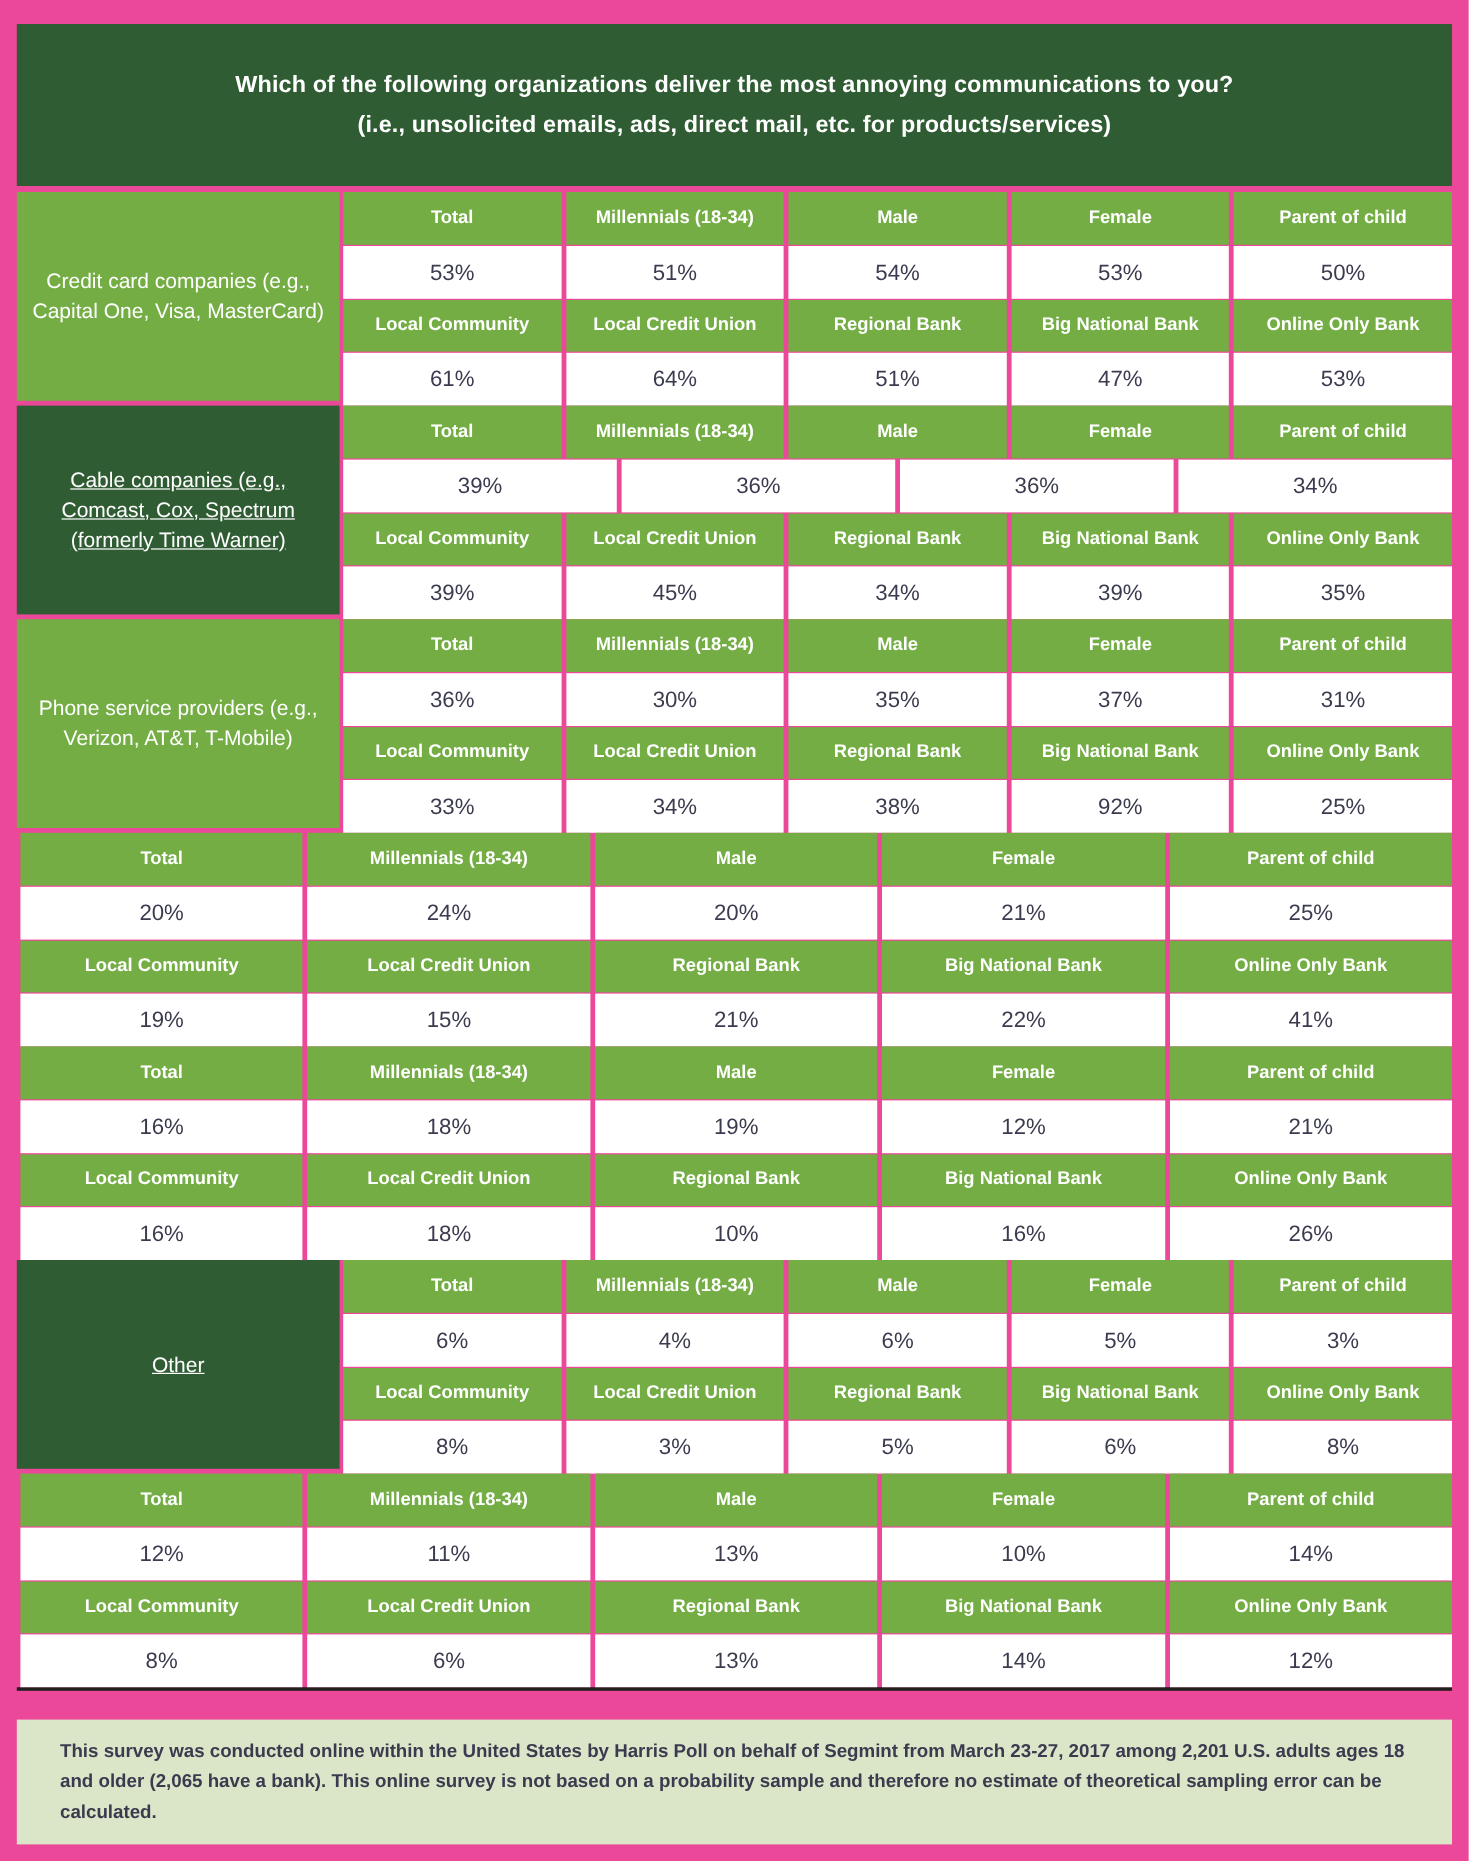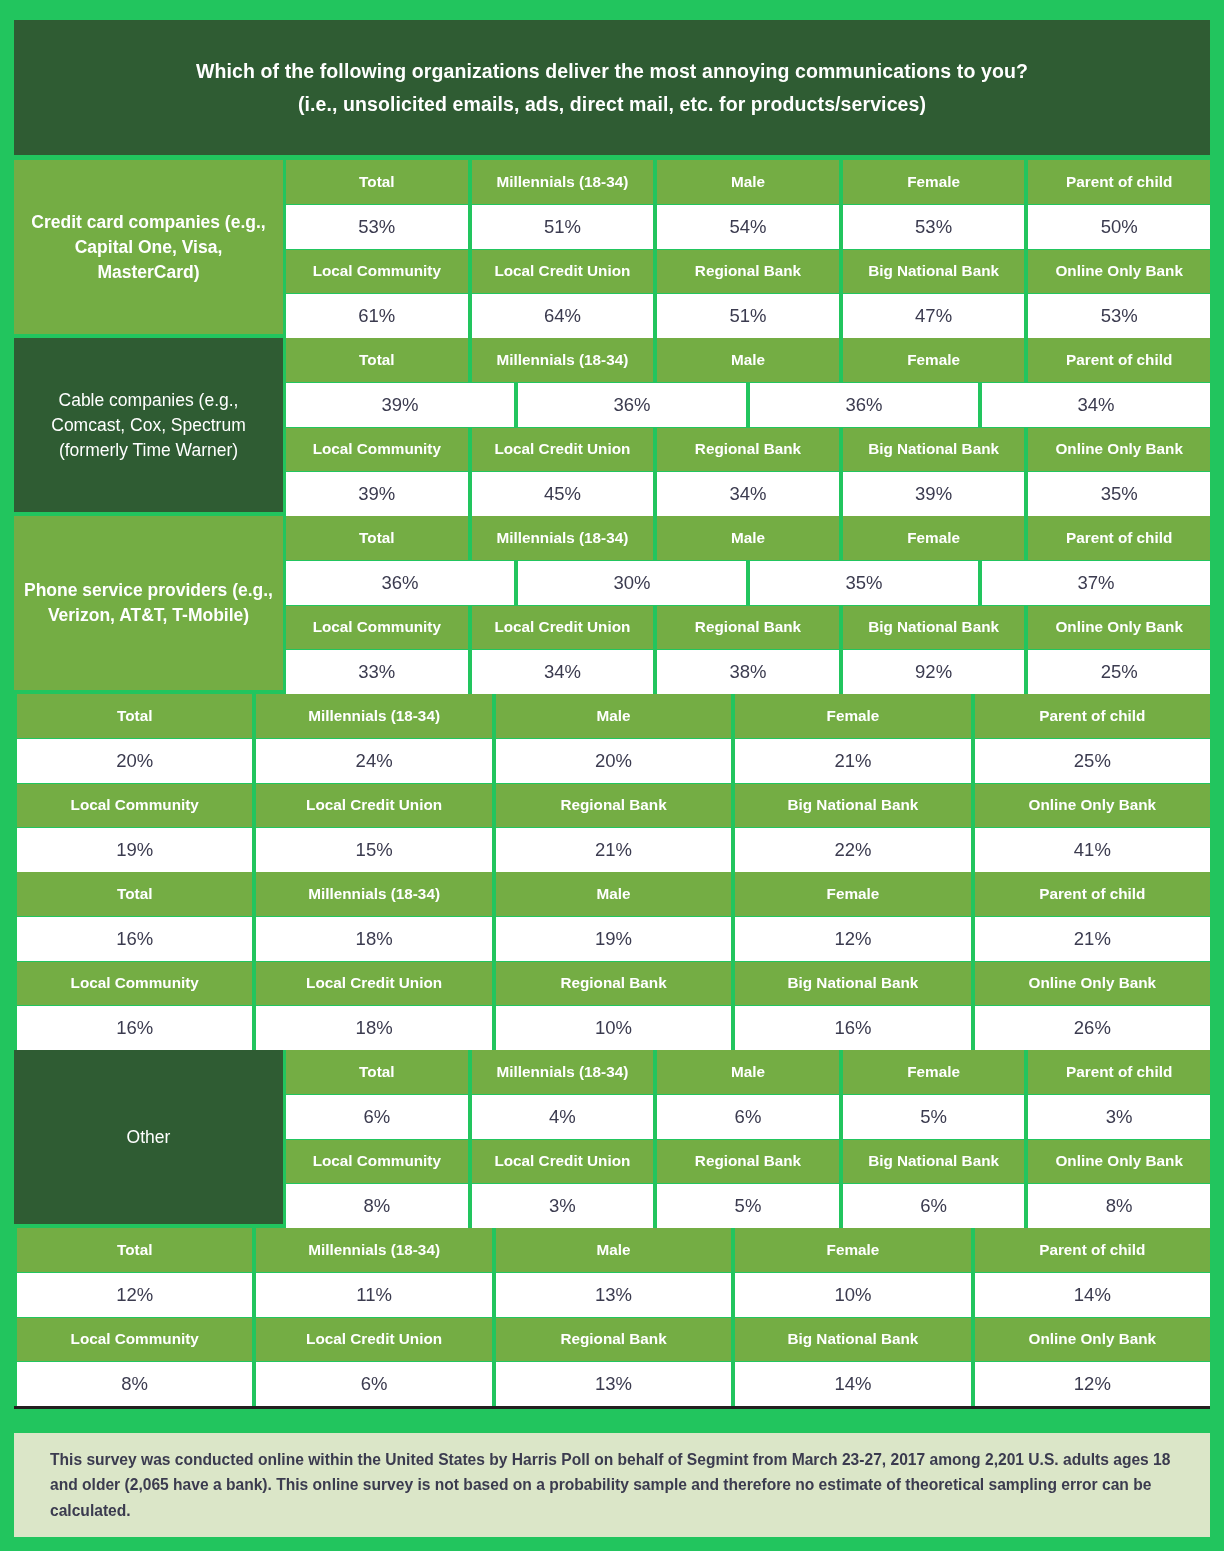--- a/index.html
+++ b/index.html
@@ -12,21 +12,21 @@
     height: 1551px;
     font-family: "Liberation Sans", sans-serif;
     -webkit-font-smoothing: antialiased;
   }
 
   .page {
     position: relative;
     width: 1224px;
     height: 1551px;
     overflow: hidden;
-    background: #22c55e;
+    background: #ec4899;
   }
 
   
   .title-banner {
     position: absolute;
     left: 14px;
     top: 20px;
     width: 1196px;
     height: 135px;
     background: #2F5C33;
@@ -70,22 +70,22 @@
     align-items: center;
     justify-content: center;
     text-align: center;
     color: #ffffff;
     font-size: 17.5px;
     line-height: 25px;
     padding: 4px 10px;
     box-sizing: border-box;
     margin-bottom: 4px;
   }
-  .row-label.light { background: #74AD44; font-weight: bold; }
-  .row-label.dark  { background: #2F5C33; }
+  .row-label.light { background: #74AD44; }
+  .row-label.dark  { background: #2F5C33; text-decoration: underline; }
 
   .grid {
     flex: 1 1 auto;
     display: flex;
     flex-direction: column;
     margin-left: 3px;
   }
 
   .grid-row {
     display: flex;
@@ -222,20 +222,21 @@
             <div class="cell head">Millennials (18-34)</div>
             <div class="cell head">Male</div>
             <div class="cell head">Female</div>
             <div class="cell head">Parent of child</div>
           </div>
           <div class="grid-row">
             <div class="cell val">36%</div>
             <div class="cell val">30%</div>
             <div class="cell val">35%</div>
             <div class="cell val">37%</div>
+            <div class="cell val">31%</div>
           </div>
           <div class="grid-row">
             <div class="cell head">Local Community</div>
             <div class="cell head">Local Credit Union</div>
             <div class="cell head">Regional Bank</div>
             <div class="cell head">Big National Bank</div>
             <div class="cell head">Online Only Bank</div>
           </div>
           <div class="grid-row">
             <div class="cell val">33%</div>

